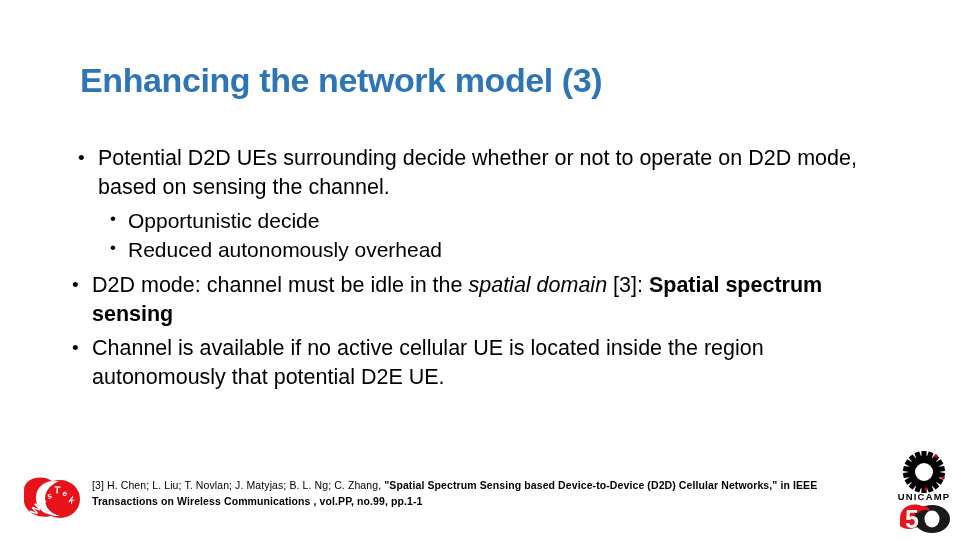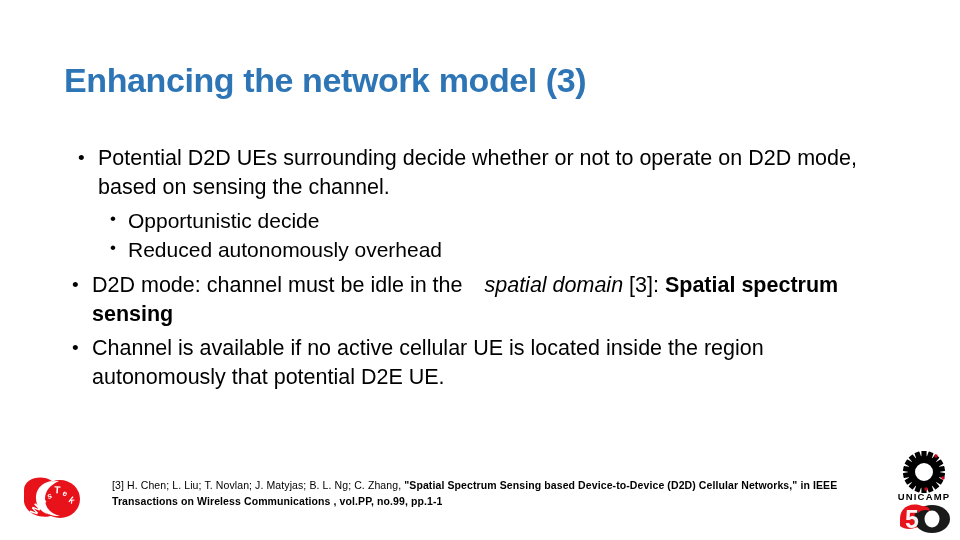--- a/index.html
+++ b/index.html
@@ -17,21 +17,21 @@
   }
   .slide {
     position: absolute;
     inset: 0;
     background: #ffffff;
   }
 
   
   .title {
     position: absolute;
-    left: 64px;
+    left: 80px;
     top: 62px;
     width: 820px;
     font-size: 34px;
     font-weight: bold;
     letter-spacing: -0.4px;
     color: #2E75B6;
     line-height: 1.1;
     white-space: nowrap;
   }
 
@@ -66,27 +66,27 @@
   .lvl1b { margin-left: 10px; }
   .lvl2 {
     margin-left: 48px;
     font-size: 21px;
   }
   .lvl2 .dot { width: 18px; font-size: 17px; }
 
   .gap-after { margin-bottom: 6px; }
   .gap-after2 { margin-bottom: 7px; }
 
-  em.it { font-style: italic; margin-left: 16px; }
+  em.it { font-style: italic; }
   strong.bd { font-weight: bold; }
 
   
   .footnote {
     position: absolute;
-    left: 112px;
+    left: 92px;
     top: 478px;
     width: 770px;
     font-size: 10.5px;
     line-height: 1.52;
     color: #000000;
     font-family: "Liberation Sans", sans-serif;
     letter-spacing: 0.1px;
   }
   .footnote .bd { font-weight: bold; }
 

